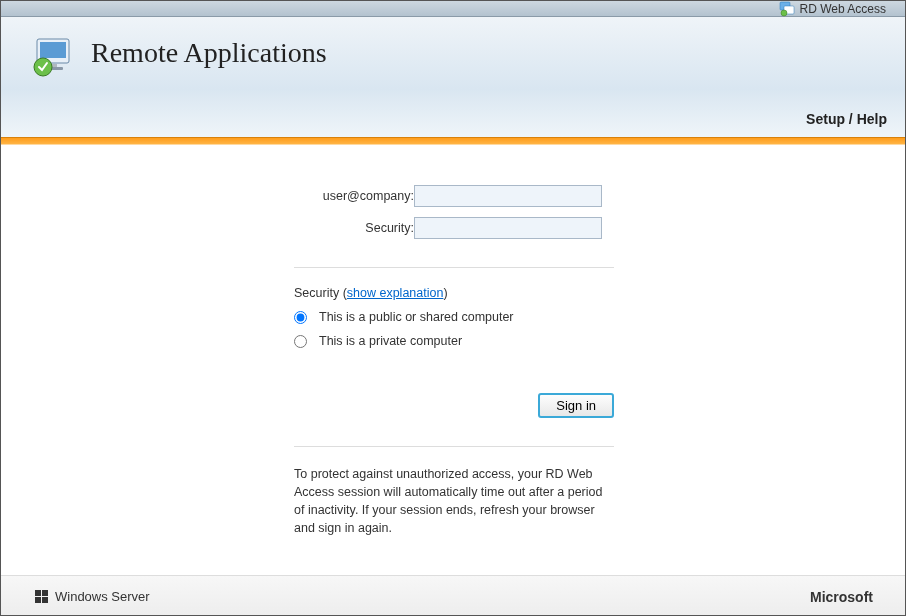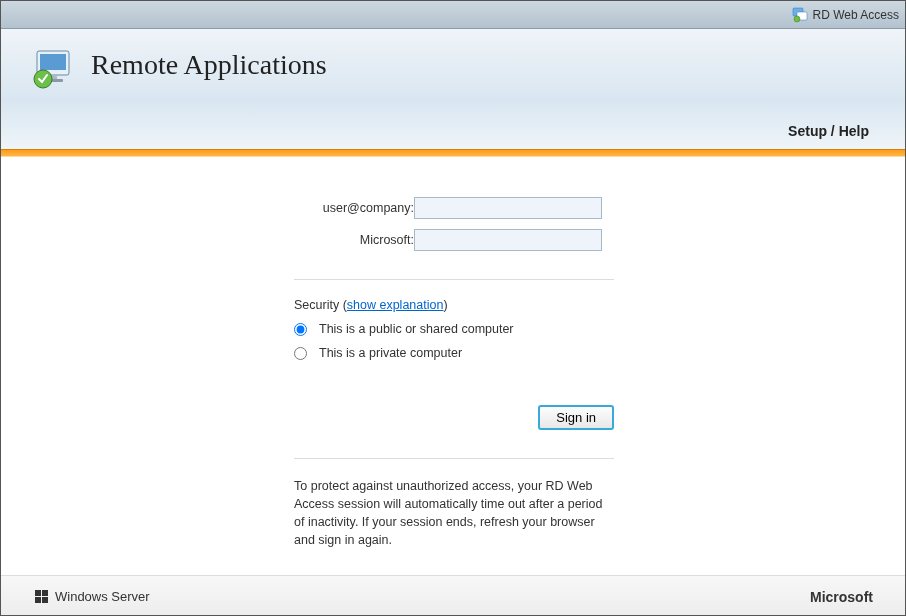--- a/index.html
+++ b/index.html
@@ -1,25 +1,25 @@
 <!DOCTYPE html>
 <html><head>
   <meta charset="utf-8">
   <style>
     * { margin: 0; padding: 0; box-sizing: border-box; }
     body { font-family: "Segoe UI", Arial, sans-serif; background: #fff; width: 906px; height: 616px; overflow: hidden; border: 1px solid #555; }
     
     .topbar {
-      height: 28px;
+      height: 16px;
       background: linear-gradient(to bottom, #cdd8e0, #b3c2cf);
       border-bottom: 1px solid #8a9aa8;
       display: flex;
       justify-content: flex-end;
       align-items: center;
-      padding-right: 8px;
+      padding-right: 21px;
       font-size: 12px;
       color: #333;
     }
     .topbar-icon {
       width: 16px;
       height: 16px;
       margin-right: 5px;
       display: inline-flex;
       align-items: center;
       justify-content: center;
@@ -40,21 +40,21 @@
       margin-right: 12px;
     }
     .header-title {
       font-size: 28px;
       font-weight: 300;
       color: #222;
       font-family: Liberation Serif, serif;
     }
     .header-help {
       position: absolute;
-      right: 38px;
+      right: 20px;
       bottom: 10px;
       font-size: 14px;
       font-weight: 600;
       color: #222;
     }
     
     .orange-bar {
       height: 8px;
       background: linear-gradient(to bottom, #ff9c1a, #ffb546);
       border-top: 1px solid #d8810a;
@@ -205,21 +205,21 @@
 
   <div class="content">
     <div class="form-wrap">
 
       <div class="field-row">
         <label class="field-label">user@company:</label>
         <input type="text" class="field-input" value="" style="">
       </div>
 
       <div class="field-row">
-        <label class="field-label">Microsoft:</label>
+        <label class="field-label">Security:</label>
         <input type="password" class="field-input" value="" style="">
       </div>
 
       <hr class="divider">
 
       <div class="security-label">
         <span>Security (</span><a class="security-link">show explanation</a><span>)</span>
       </div>
 
       <label class="radio-row">

